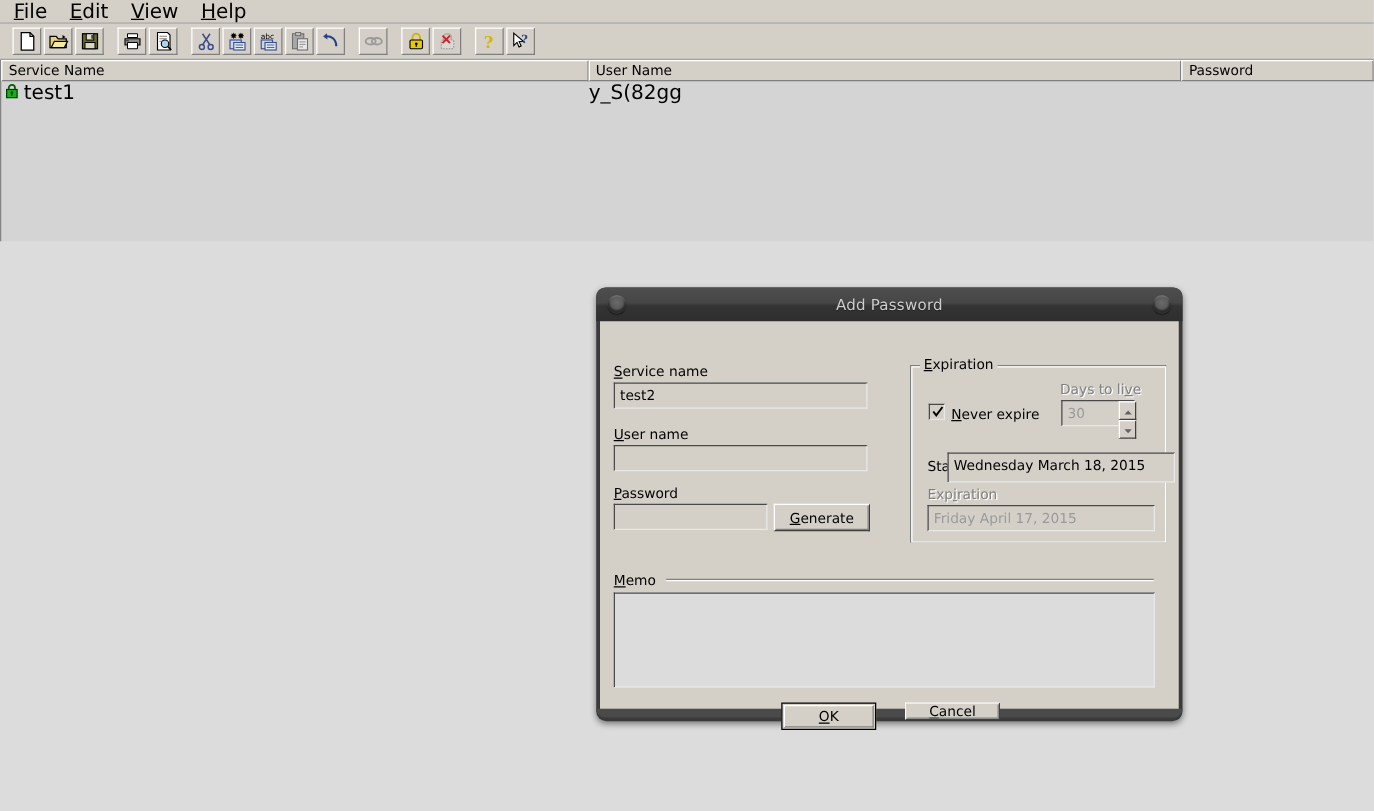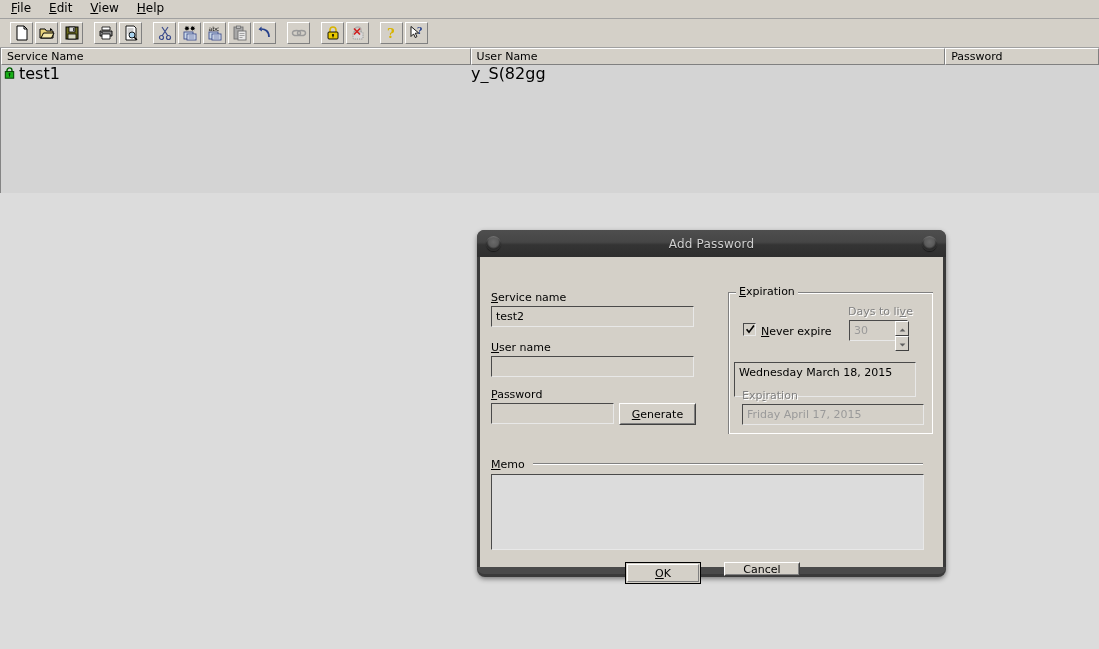--- a/index.html
+++ b/index.html
@@ -16,21 +16,21 @@
 
   
   .menubar {
     position: absolute; left: 0; top: 0; width: 1099px; height: 18px;
     background: #d4d0c8;
     border-bottom: 1px solid #a0a0a0;
     display: flex; align-items: center;
   }
   .menu-item {
     padding: 1px 9px 2px 9px;
-    font-size: 12px; line-height: 13px;
+    font-size: 16px; line-height: 13px;
     cursor: default;
     white-space: nowrap;
   }
   .menu-item:first-child { margin-left: 2px; }
   .accel { text-decoration: underline; }
 
   
   .toolbar {
     position: absolute; left: 0; top: 19px; width: 1099px; height: 28px;
     background: #d4d0c8;
@@ -547,21 +547,21 @@
           </svg>
         </span>
       </div>
       <div class="fld-label" style="left:281px; top:68px;">
         <span class="accel">N</span><span>ever expire</span>
       </div>
 
       <div class="fld-label" style="left:262px; top:90px;margin-top:20px;">
         <span>Start</span>
       </div>
-      <div class="textbox" style="left:254px; top:105px; width:182px; height:35px;">
+      <div class="textbox" style="left:278px; top:105px; width:182px; height:24px;">
         <span>Wednesday March 18, 2015</span>
       </div>
 
       <div class="fld-label disabled" style="left:262px; top:132px;">
         <span>Exp</span><span class="accel">i</span><span>ration</span>
       </div>
       <div class="textbox disabled" style="left:262px; top:147px; width:182px; height:21px;">
         <span>Friday April 17, 2015</span>
       </div>
 

